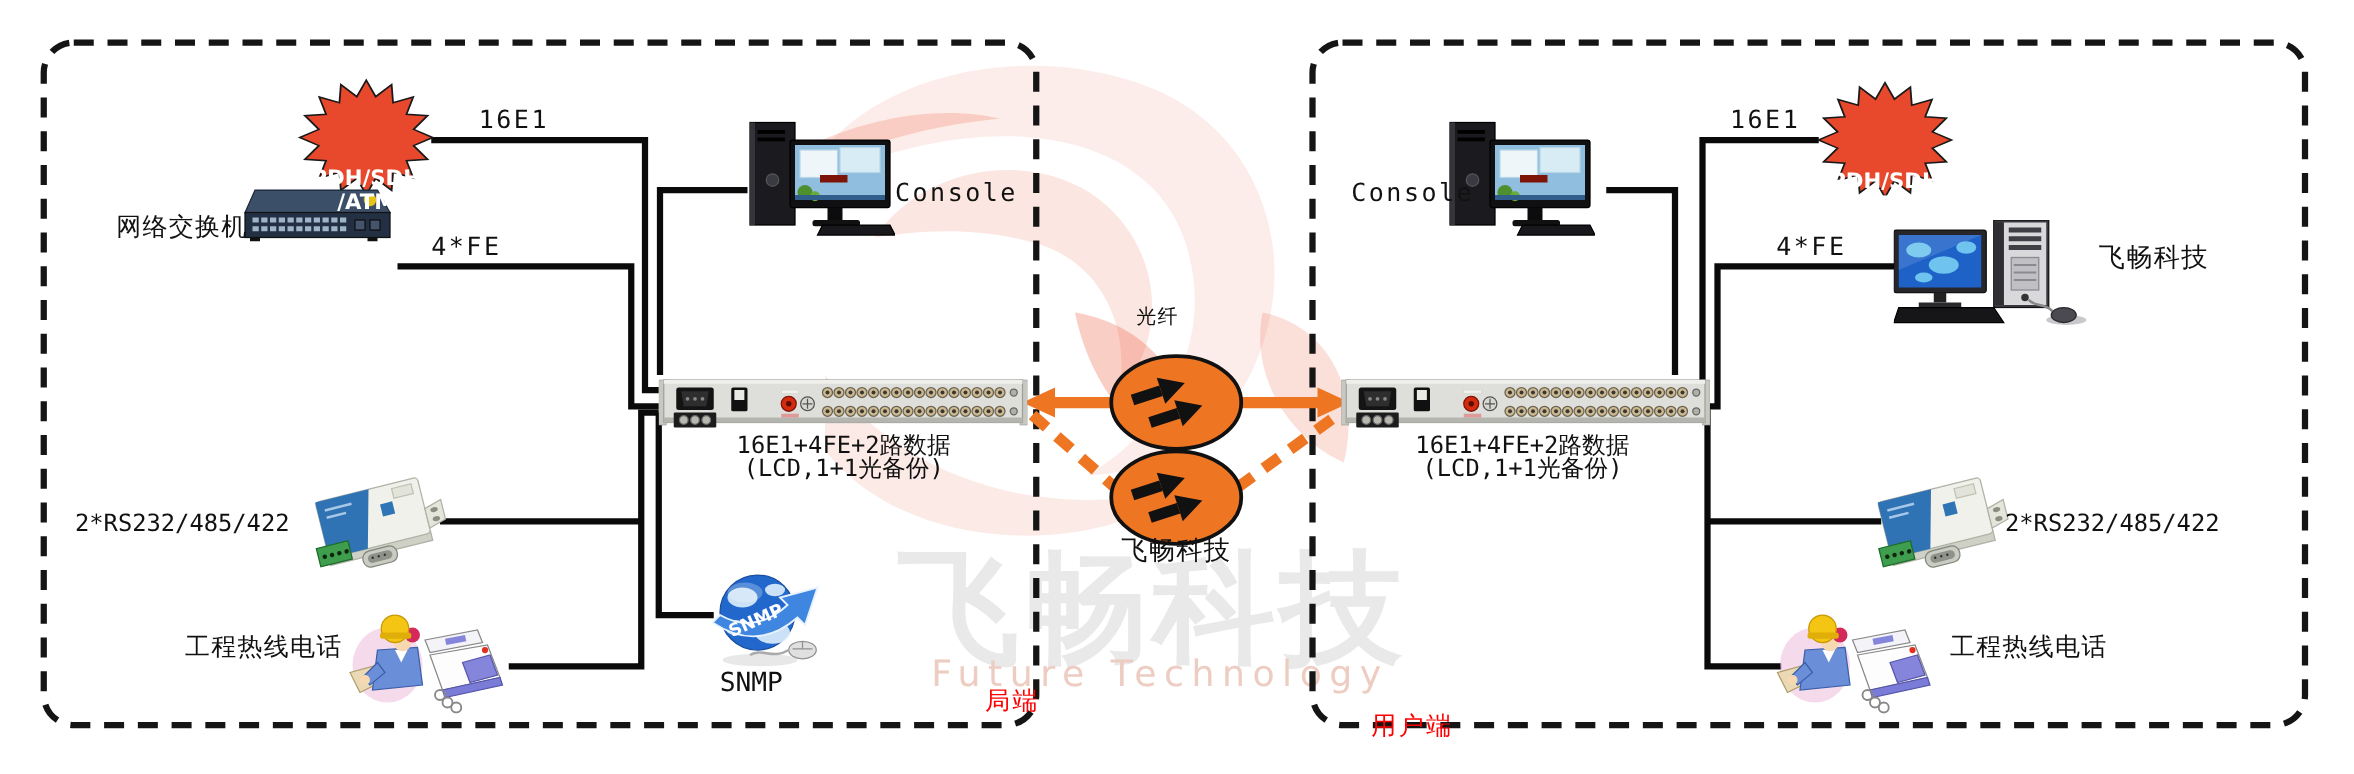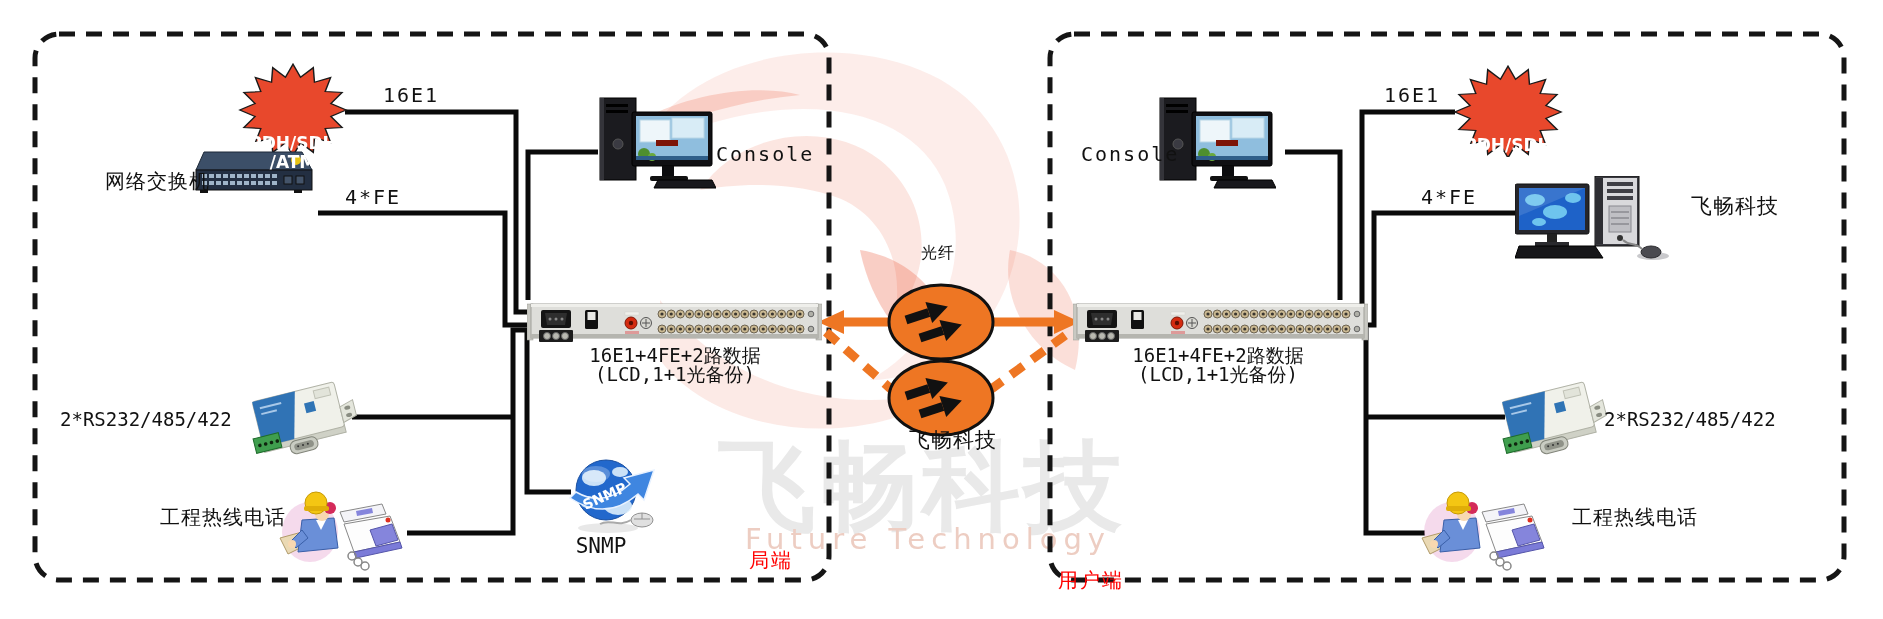--- a/index.html
+++ b/index.html
@@ -1,23 +1,23 @@
 <!DOCTYPE html>
 <html><head>
 <meta charset="utf-8">
 <style>
   html,body{margin:0;padding:0;background:#fff;}
   #canvas{position:relative;width:1883px;height:619px;background:#fff;overflow:hidden;
           font-family:"DejaVu Sans",sans-serif;}
   #art{position:absolute;left:0;top:0;}
   .lbl{position:absolute;font-family:"DejaVu Sans Mono","DejaVu Sans",sans-serif;
        font-size:20px;color:#111;white-space:nowrap;z-index:5;text-align:right;}
-  .cjk{font-family:Liberation Mono, monospace;letter-spacing:1px;margin-left:12px;}
+  .cjk{font-family:Liberation Mono, monospace;letter-spacing:1px;}
   .ls2{letter-spacing:2px;}
-  .zone{color:#ff0000;font-size:20px;font-family:Liberation Sans, sans-serif;letter-spacing:2px;}
+  .zone{color:#ff0000;font-size:20px;font-family:Liberation Sans, sans-serif;letter-spacing:2px;margin-left:39px;}
   .star-text{position:absolute;width:110px;text-align:center;color:#fff;font-weight:bold;
              font-size:17px;line-height:19px;font-family:"DejaVu Sans",sans-serif;z-index:6;margin-top:48px;}
   .muxlbl{position:absolute;width:240px;text-align:center;font-size:19px;z-index:5;
           font-family:"DejaVu Sans Mono","DejaVu Sans",sans-serif;color:#111;white-space:nowrap;}
   .ctr{text-align:center;}
 </style>
 </head>
 <body>
 
 <div id="canvas">

